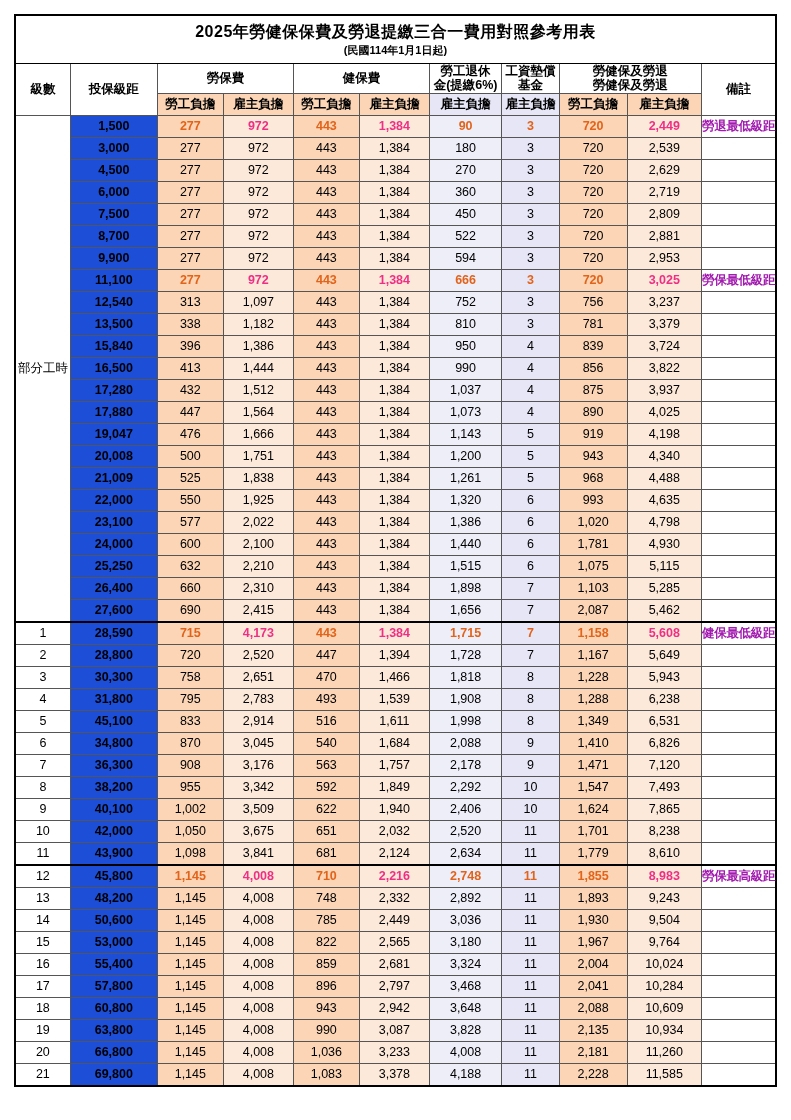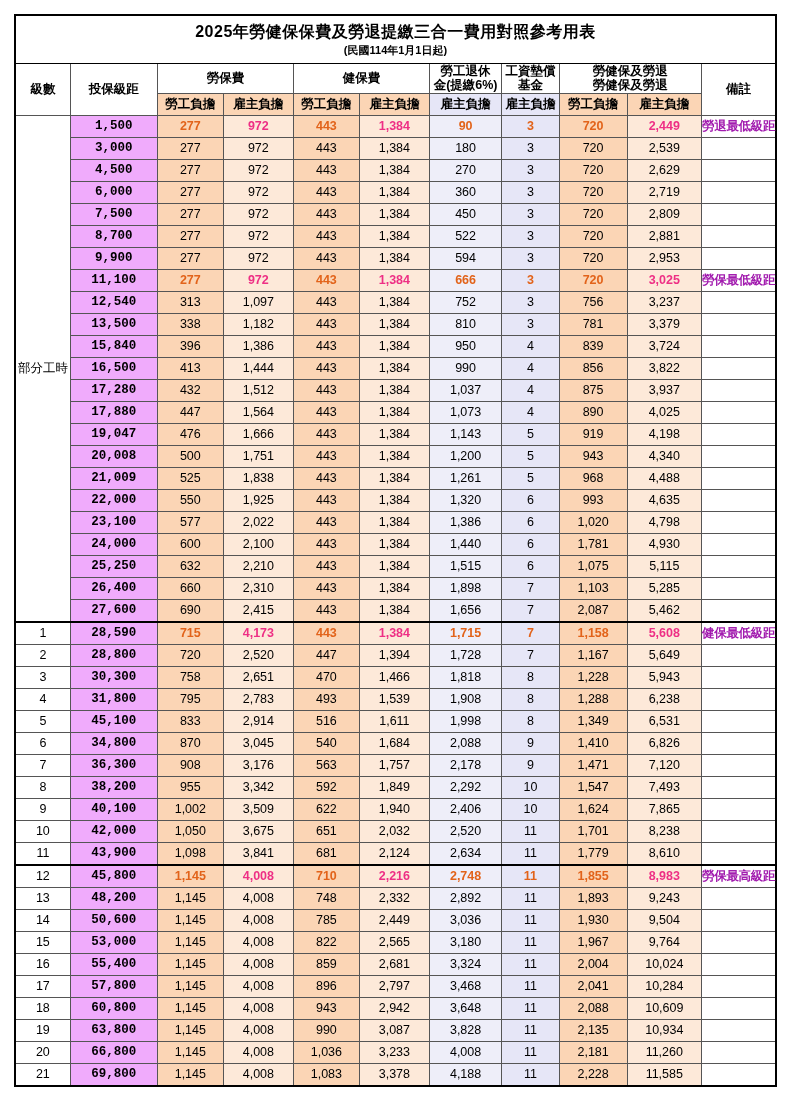--- a/index.html
+++ b/index.html
@@ -42,21 +42,21 @@
   }
   .hdr-sub{
     font-weight:bold;font-size:11px;
   }
   .hdr-small{font-size:11px;font-weight:bold;line-height:1.1;}
   
   .c-orange{background:#fbd5b5;}
   .c-orange-l{background:#fde9d9;}
   .c-blue{background:#e6e6f7;}
   .c-blue-l{background:#eeeef9;}
-  .c-white{background:#f0abfc;font-family:Liberation Mono, monospace;}
+  .c-white{background:#1d4ed8;}
   
   .t-orange{color:#e2631a;font-weight:bold;}
   .t-pink{color:#ee2f85;font-weight:bold;}
   .note{
     font-size:9.5px;color:#a21caf;font-weight:bold;letter-spacing:-.3px;
   }
   .grade{font-size:13px;}
   .amt{font-size:13px;font-weight:bold;}
   .parttime{
     font-size:13px;

